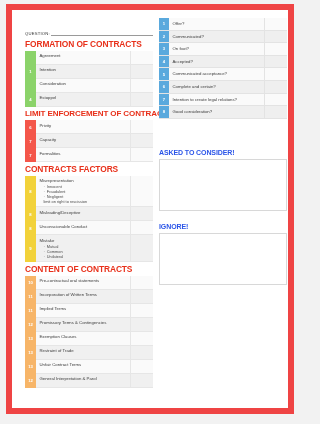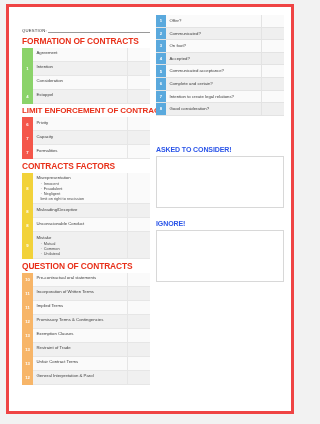--- a/index.html
+++ b/index.html
@@ -13,21 +13,21 @@
     overflow: hidden;
     font-family: "Liberation Sans", sans-serif;
   }
   .page {
     position: absolute;
     left: 6px;
     top: 4px;
     width: 288px;
     height: 410px;
     background: #ffffff;
-    border: 3px solid #ef4444;
+    border: 6px solid #ef4444;
     box-sizing: border-box;
     overflow: hidden;
   }
   .sheet {
     position: absolute;
     left: 13px;
     top: 8px;
     width: 262px;
   }
   .cols {
@@ -280,21 +280,21 @@
                   <span>Mutual</span>
                   <span>Common</span>
                   <span>Unilateral</span>
                 </div>
               </div>
               <div class="row-tail"></div>
             </div>
           </div>
         </div>
 
-        <div class="section-title">QUESTION OF CONTRACTS</div>
+        <div class="section-title">CONTENT OF CONTRACTS</div>
         <div class="group">
           <div class="group-bar" style="background:#f7b568">10</div>
           <div class="group-rows">
             <div class="row">
               <div class="row-text">Pre-contractual oral statements</div>
               <div class="row-tail"></div>
             </div>
           </div>
         </div>
         <div class="group">

